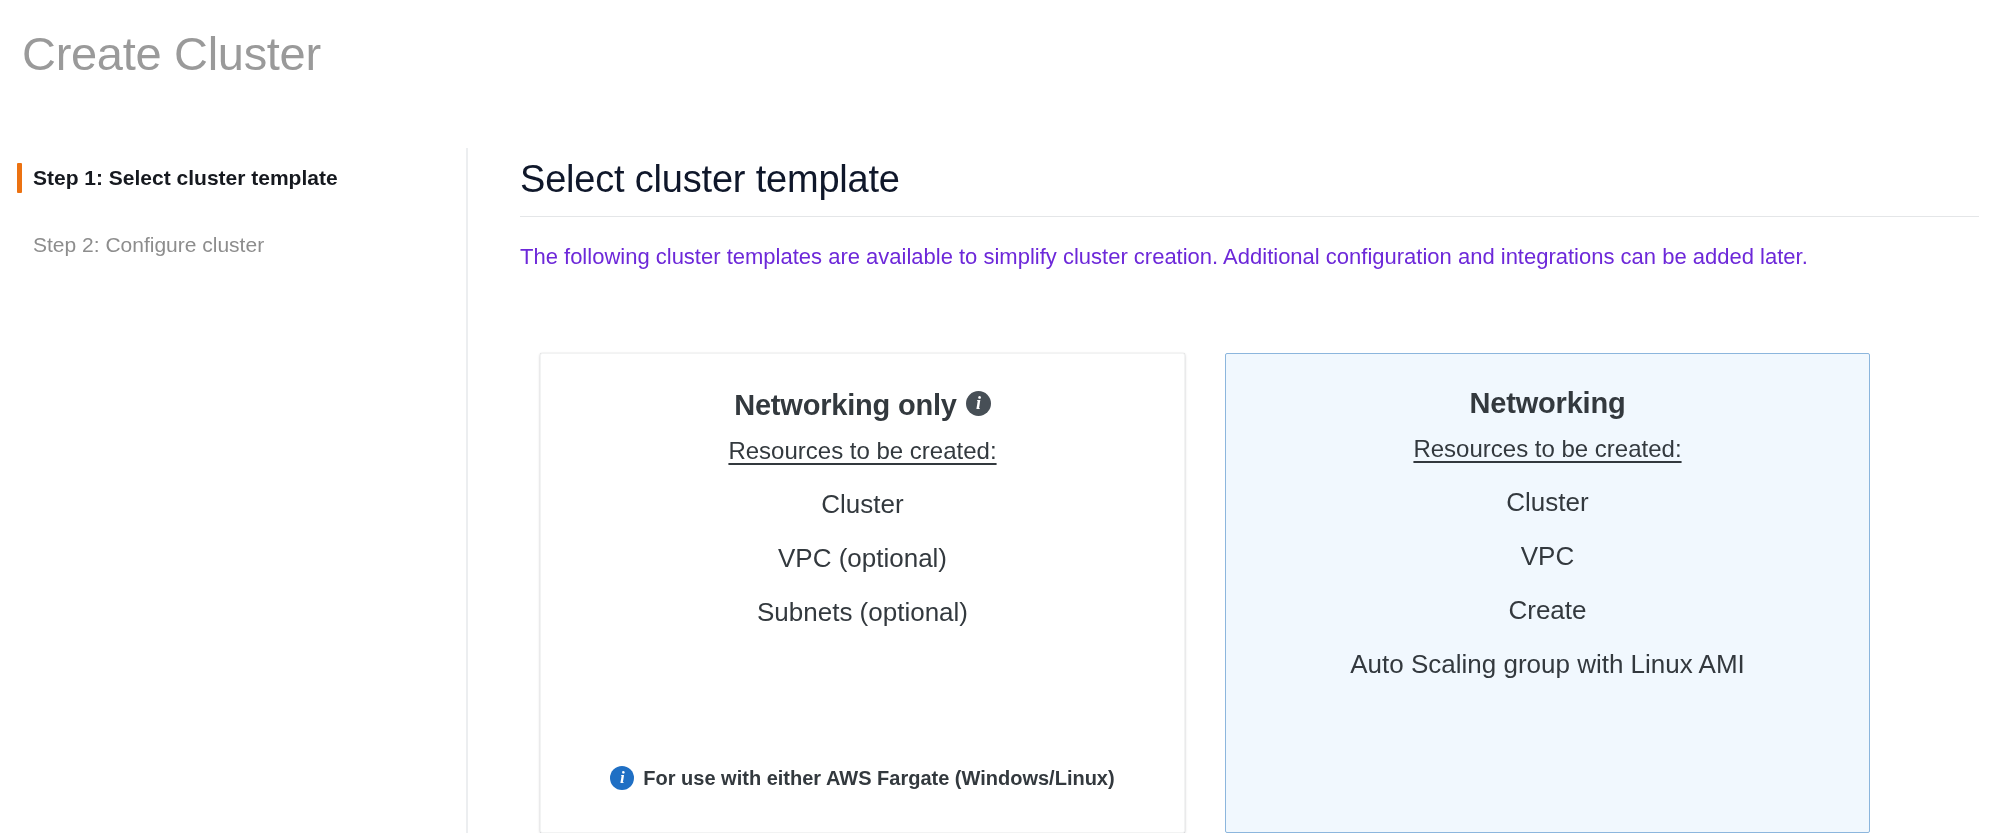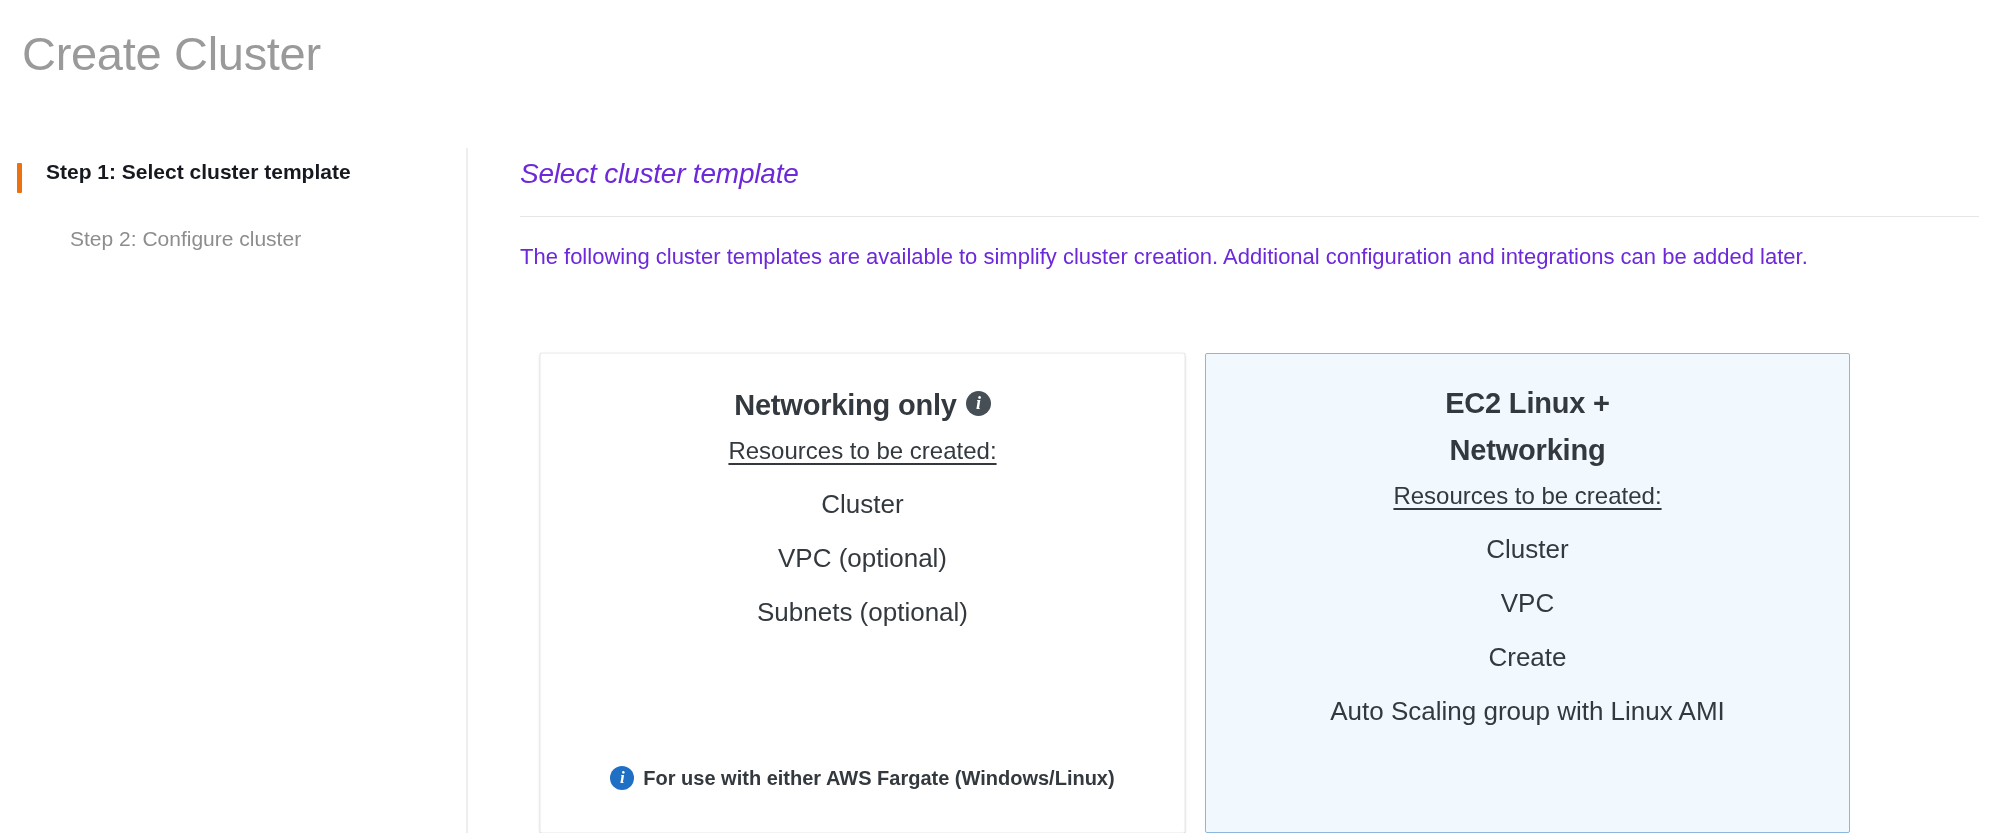--- a/index.html
+++ b/index.html
@@ -43,37 +43,37 @@
     top: 148px;
     width: 468px;
     height: 685px;
     box-sizing: border-box;
     border-right: 2px solid #eceef0;
   }
 
   .step {
     position: relative;
     display: flex;
-    padding-left: 46px;
+    align-items: center;
+    padding-left: 33px;
     height: 36px;
     font-size: 21px;
     white-space: nowrap;
   }
 
   .step-1 { top: 12px; }
   .step-2 { top: 43px; }
 
   .step.active {
     font-weight: bold;
     color: #16191f;
   }
   .step.inactive {
     font-weight: 400;
     color: #8d8d8d;
-    margin-left: 24px;
   }
 
   .step-marker {
     position: absolute;
     left: 17px;
     top: 3px;
     width: 5px;
     height: 30px;
     background: #ec7211;
     border-radius: 1px;
@@ -85,26 +85,25 @@
     left: 520px;
     top: 148px;
     width: 1479px;
     height: 685px;
   }
 
   .section-title {
     position: absolute;
     left: 0;
     top: 10px;
-    font-size: 28px;
+    font-size: 38px;
     font-weight: 400;
-    color: #6d28d9;
+    color: #0f172a;
     letter-spacing: -0.2px;
     white-space: nowrap;
-    font-style: italic;
   }
 
   .section-rule {
     position: absolute;
     left: 0;
     top: 68px;
     width: 1459px;
     height: 1px;
     background: #e4e6e8;
   }
@@ -119,21 +118,21 @@
     color: #6d28d9;
   }
 
   
   .cards {
     position: absolute;
     left: 20px;
     top: 205px;
     width: 1460px;
     display: flex;
-    gap: 20px;
+    gap: 40px;
   }
 
   .card {
     position: relative;
     box-sizing: border-box;
     width: 645px;
     height: 480px;
     padding: 26px 24px 0 24px;
     text-align: center;
   }
@@ -270,21 +269,20 @@
         <div class="resource-item">VPC (optional)</div>
         <div class="resource-item">Subnets (optional)</div>
 
         <div class="card-footnote">
           <span class="info-blue">i</span><span>For use with either AWS Fargate (Windows/Linux)</span>
         </div>
       </div>
 
       <div class="card selected">
         <div class="card-title">
-          <div>EC2 Linux +</div>
           <div>Networking</div>
         </div>
 
         <div class="resources-label">Resources to be created:</div>
 
         <div class="resource-item">Cluster</div>
         <div class="resource-item">VPC</div>
         <div class="resource-item">Create</div>
         <div class="resource-item">Auto Scaling group with Linux AMI</div>
       </div>

